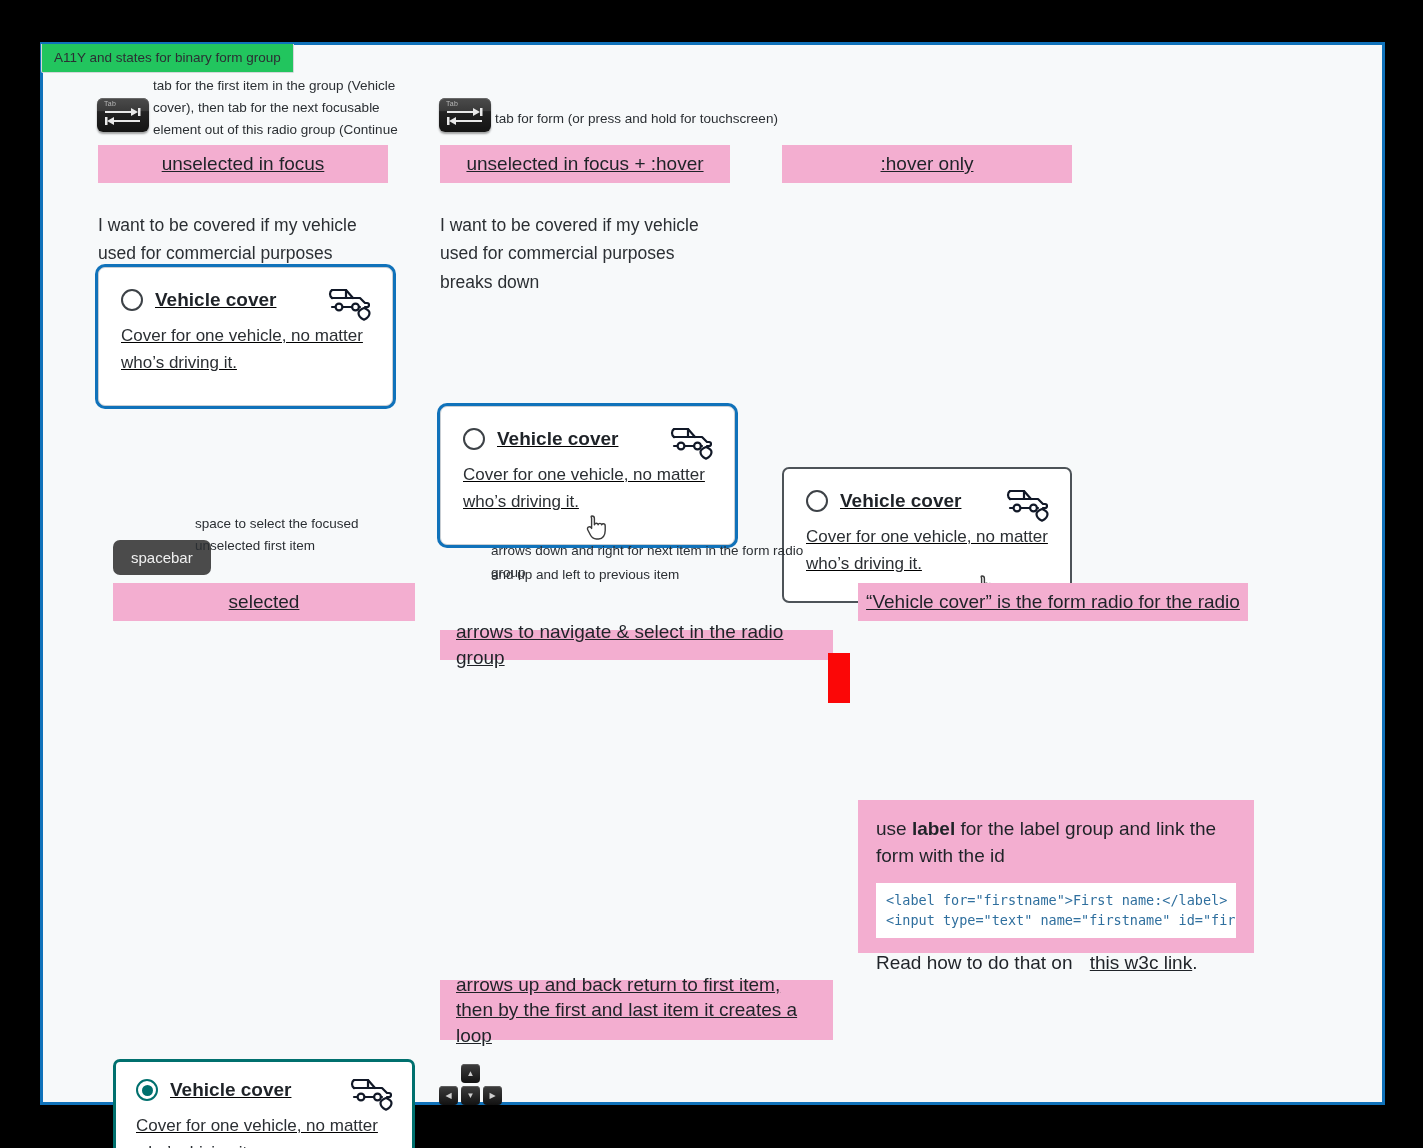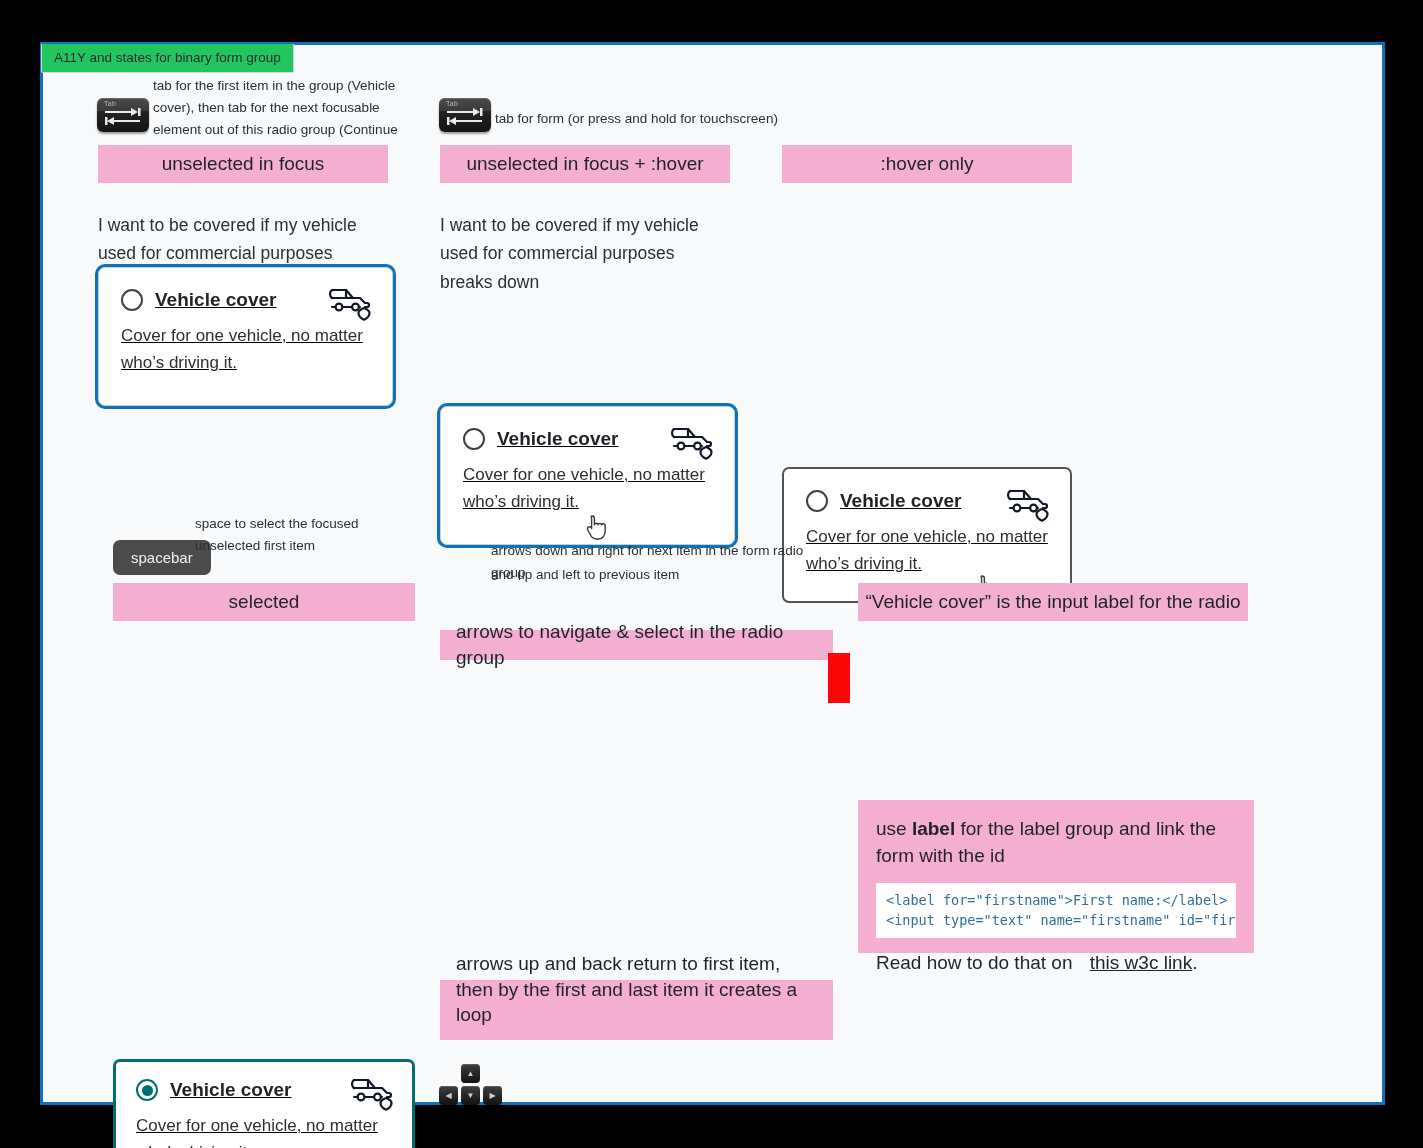--- a/index.html
+++ b/index.html
@@ -20,20 +20,21 @@
   .canvas{position:absolute;left:0;top:0;width:100%;height:100%;}
 
   
   .n{position:absolute;}
 
   
   .pink{
     background:#f3aed0;color:#1f2328;
     font-size:19px;line-height:1.35;
     box-sizing:border-box;
+    text-decoration:underline;
   }
   .pink.center{display:flex;align-items:center;justify-content:center;}
   .pink.left{padding:12px 16px;}
 
   
   .qtext{font-size:17.5px;line-height:1.62;color:#2b2f33;width:290px;}
 
   
   .card{
     background:#fff;box-sizing:border-box;border-radius:7px;
@@ -275,26 +276,26 @@
     <div class="n arrowkeys" style="left:396px;top:493px;">
       <span class="ak" style="left:22px;top:0;">▲</span>
       <span class="ak" style="left:0;top:22px;">◀</span>
       <span class="ak" style="left:22px;top:22px;">▼</span>
       <span class="ak" style="left:44px;top:22px;">▶</span>
     </div>
     <div class="n key-note" style="left:448px;top:495px;width:350px;">arrows down and right for next item in the form radio group</div>
     <div class="n key-note" style="left:448px;top:519px;width:350px;">and up and left to previous item</div>
     <div class="n pink left" style="left:397px;top:538px;width:393px;height:30px;display:flex;align-items:center;margin-top:47px;">arrows to navigate &amp; select in the radio group</div>
 
-    <div class="n pink left" style="left:397px;top:935px;width:393px;height:60px;display:flex;flex-direction:column;justify-content:flex-end;">
+    <div class="n pink left" style="left:397px;top:935px;width:393px;height:60px;display:flex;flex-direction:column;justify-content:center;">
       <div>arrows up and back return to first item,</div>
       <div>then by the first and last item it creates a loop</div>
     </div>
 
-    <div class="n pink center" style="left:815px;top:538px;width:390px;height:38px;">“Vehicle cover” is the input label for the radio</div>
+    <div class="n pink center" style="left:815px;top:538px;width:390px;height:38px;">“Vehicle cover” is the form radio for the radio</div>
 
     <div class="n redmark" style="left:785px;top:608px;"></div>
 
     <div class="n callout" style="left:815px;top:755px;width:396px;height:153px;">
       <div class="lead"><span>use </span><b>label</b><span> for the label group and link the form with the id</span></div>
       <div class="codebox"><span>&lt;label for="firstname"&gt;First name:&lt;/label&gt;</span>
 <span>&lt;input type="text" name="firstname" id="firstname"&gt;&lt;br&gt;</span></div>
       <div class="read"><span>Read how to do that on </span><a href="#">this w3c link</a><span>.</span></div>
     </div>
 

